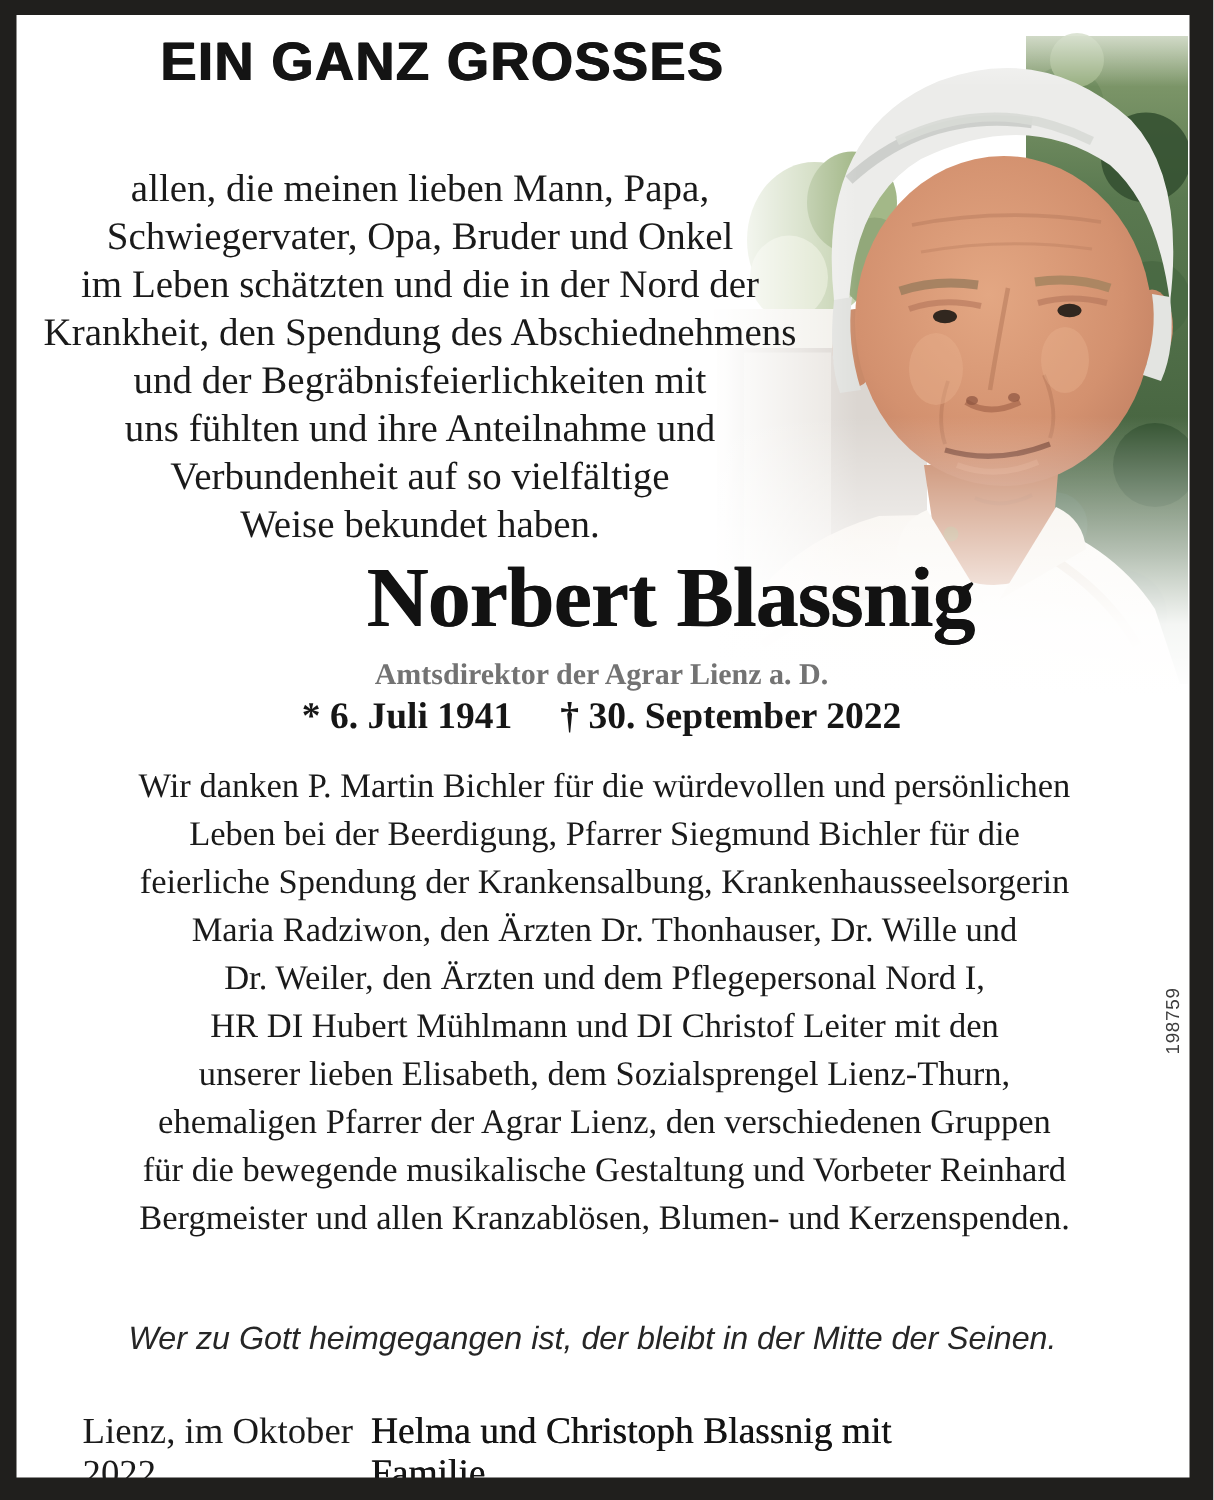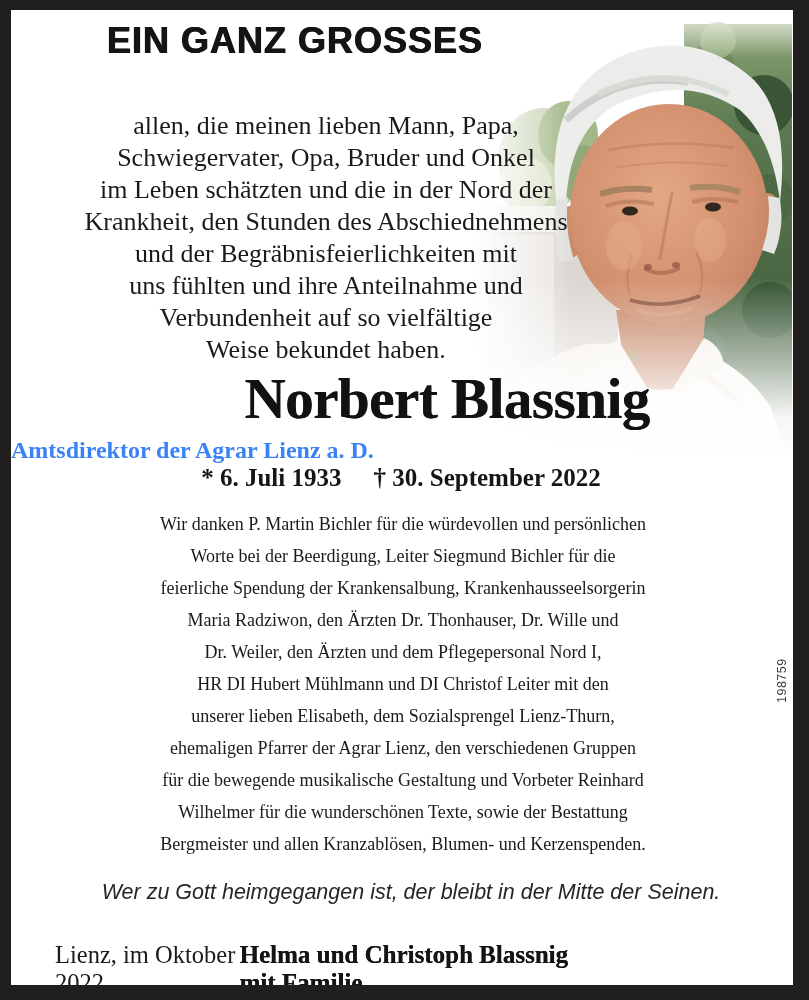--- a/index.html
+++ b/index.html
@@ -28,52 +28,52 @@
   .layer{position:absolute;z-index:2;}
 
   .headline{
     left:11px;top:24px;width:568px;text-align:center;
     font-family:"Liberation Sans", sans-serif;font-weight:700;
     font-size:36px;line-height:33px;letter-spacing:1px;color:#141414;
     text-shadow:.45px 0 0 #141414,-.45px 0 0 #141414;
   }
   .intro{
     left:11px;top:110px;width:538px;text-align:center;
-    font-size:26px;line-height:32px;color:#1a1a1a;padding-left:46px;
+    font-size:26px;line-height:32px;color:#1a1a1a;
   }
   .name{
     left:11px;top:368px;width:780px;text-align:center;
     font-weight:700;font-size:57px;line-height:62px;letter-spacing:-.5px;color:#121212;
     text-shadow:.4px 0 0 #121212;
     padding-left:46px;
   }
   .subtitle{
-    left:11px;top:437px;width:780px;text-align:left;
-    font-weight:700;font-size:24px;line-height:27px;color:#3b82f6;
+    left:11px;top:437px;width:780px;text-align:center;
+    font-weight:700;font-size:20px;line-height:27px;color:#737373;
   }
   .dates{
     left:11px;top:463px;width:780px;text-align:center;
     font-weight:700;font-size:25px;line-height:29px;color:#161616;
   }
   .dates .death{margin-left:32px;}
   .thanks{
     left:11px;top:508px;width:784px;text-align:center;
-    font-size:18px;line-height:32px;color:#1a1a1a;
+    font-size:23px;line-height:32px;color:#1a1a1a;
   }
   .quote{
     left:11px;top:879px;width:768px;text-align:center;
     font-family:"Liberation Sans", sans-serif;font-style:italic;
-    font-size:21.5px;line-height:26px;color:#262626;padding-left:16px;
+    font-size:21.5px;line-height:26px;color:#262626;
   }
   .signrow{
     left:11px;top:941px;width:620px;display:flex;justify-content:space-between;
     align-items:baseline;padding:0 33px 0 44px;box-sizing:border-box;
   }
   .place-date{font-size:24.5px;color:#1a1a1a;}
-  .family{font-weight:700;font-size:25px;color:#141414;text-shadow:.3px 0 0 #141414;}
+  .family{font-weight:400;font-size:25px;color:#141414;text-shadow:.3px 0 0 #141414;}
 
   .docnum{
     position:absolute;z-index:3;top:703px;left:775px;
     transform:rotate(-90deg);transform-origin:0 0;
     font-family:"Liberation Sans", sans-serif;font-size:12.5px;
     letter-spacing:.5px;color:#3d3d3d;white-space:nowrap;
   }
 </style>
 </head>
 <body>
@@ -179,44 +179,43 @@
   </div>
 
   <div class="layer headline">
     <div>EIN GANZ GROSSES</div>
   </div>
 
   <div class="layer intro">
     <div>allen, die meinen lieben Mann, Papa,</div>
     <div>Schwiegervater, Opa, Bruder und Onkel</div>
     <div>im Leben schätzten und die in der Nord der</div>
-    <div>Krankheit, den Stunden des Abschiednehmens</div>
+    <div>Krankheit, den Spendung des Abschiednehmens</div>
     <div>und der Begräbnisfeierlichkeiten mit</div>
     <div>uns fühlten und ihre Anteilnahme und</div>
     <div>Verbundenheit auf so vielfältige</div>
     <div>Weise bekundet haben.</div>
   </div>
 
   <div class="layer name">Norbert Blassnig</div>
   <div class="layer subtitle">Amtsdirektor der Agrar Lienz a. D.</div>
   <div class="layer dates">
-    <span class="birth">* 6. Juli 1933</span><span class="death">† 30. September 2022</span>
+    <span class="birth">* 6. Juli 1941</span><span class="death">† 30. September 2022</span>
   </div>
 
   <div class="layer thanks">
     <div>Wir danken P. Martin Bichler für die würdevollen und persönlichen</div>
-    <div>Worte bei der Beerdigung, Leiter Siegmund Bichler für die</div>
+    <div>Leben bei der Beerdigung, Pfarrer Siegmund Bichler für die</div>
     <div>feierliche Spendung der Krankensalbung, Krankenhausseelsorgerin</div>
     <div>Maria Radziwon, den Ärzten Dr. Thonhauser, Dr. Wille und</div>
     <div>Dr. Weiler, den Ärzten und dem Pflegepersonal Nord I,</div>
     <div>HR DI Hubert Mühlmann und DI Christof Leiter mit den</div>
     <div>unserer lieben Elisabeth, dem Sozialsprengel Lienz-Thurn,</div>
     <div>ehemaligen Pfarrer der Agrar Lienz, den verschiedenen Gruppen</div>
     <div>für die bewegende musikalische Gestaltung und Vorbeter Reinhard</div>
-    <div>Wilhelmer für die wunderschönen Texte, sowie der Bestattung</div>
     <div>Bergmeister und allen Kranzablösen, Blumen- und Kerzenspenden.</div>
   </div>
 
   <div class="layer quote">Wer zu Gott heimgegangen ist, der bleibt in der Mitte der Seinen.</div>
 
   <div class="layer signrow">
     <span class="place-date">Lienz, im Oktober 2022</span>
     <span class="family">Helma und Christoph Blassnig mit Familie</span>
   </div>
 

